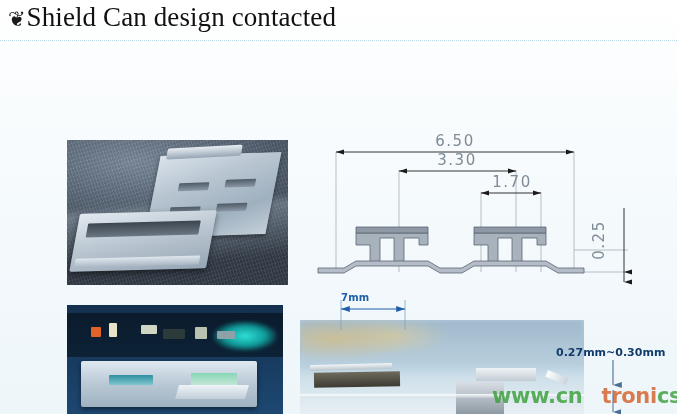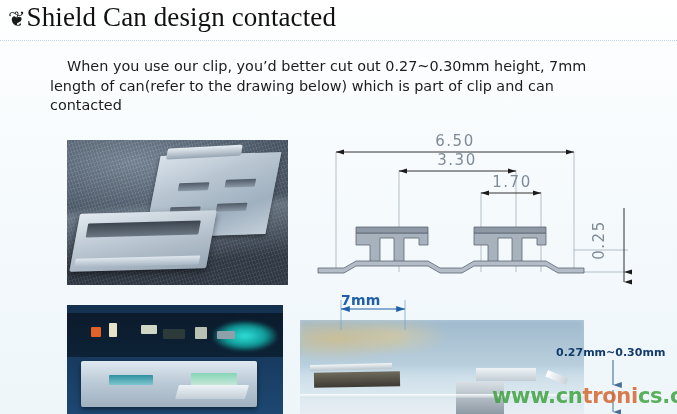--- a/index.html
+++ b/index.html
@@ -215,21 +215,21 @@
     width: 340px;
     height: 155px;
   }
   #drawing svg { display: block; }
 
   
   .anno-7mm {
     position: absolute;
     left: 341px;
     top: 292px;
-    font-size: 14px;
+    font-size: 10px;
     font-weight: bold;
     color: #1f5fa8;
     font-family: "DejaVu Sans", sans-serif;
     letter-spacing: 0.2px;
   }
   .anno-027 {
     position: absolute;
     left: 556px;
     top: 346px;
     font-size: 11px;
@@ -246,39 +246,34 @@
     left: 492px;
     top: 384px;
     font-size: 21px;
     font-weight: bold;
     font-family: "DejaVu Sans", sans-serif;
     letter-spacing: -0.3px;
     white-space: nowrap;
     opacity: 0.82;
   }
   .wm-a { color: #3aa03a; }
-  .wm-b { color: #d4622a; }
+  .wm-b { color: #d4622a; margin-left: 19px; }
   .wm-c { color: #3aa03a; }
 </style>
 </head>
 <body>
 
 <div id="slide">
 
   <div class="title-row">
     <span class="title-bullet">❦</span>
     <span class="title-text">Shield Can design contacted</span>
   </div>
   <div class="title-divider"></div>
 
-  <div class="body-para">
-    <div class="indent">When you use our clip, you’d better cut out 0.27~0.30mm height, 7mm</div>
-    <div>length of can(refer to the drawing below) which is part of clip and can</div>
-    <div>contacted</div>
-  </div>
 
   <div class="photo" id="photo-clip">
     <div class="grain"></div>
     <div class="sheen"></div>
     <div class="plate">
       <div class="tab-strip"></div>
       <div class="slot" style="left:24px; top:28px; width:30px; height:8px;"></div>
       <div class="slot" style="left:70px; top:26px; width:30px; height:8px;"></div>
       <div class="slot" style="left:20px; top:52px; width:30px; height:8px;"></div>
       <div class="slot" style="left:66px; top:50px; width:30px; height:8px;"></div>

